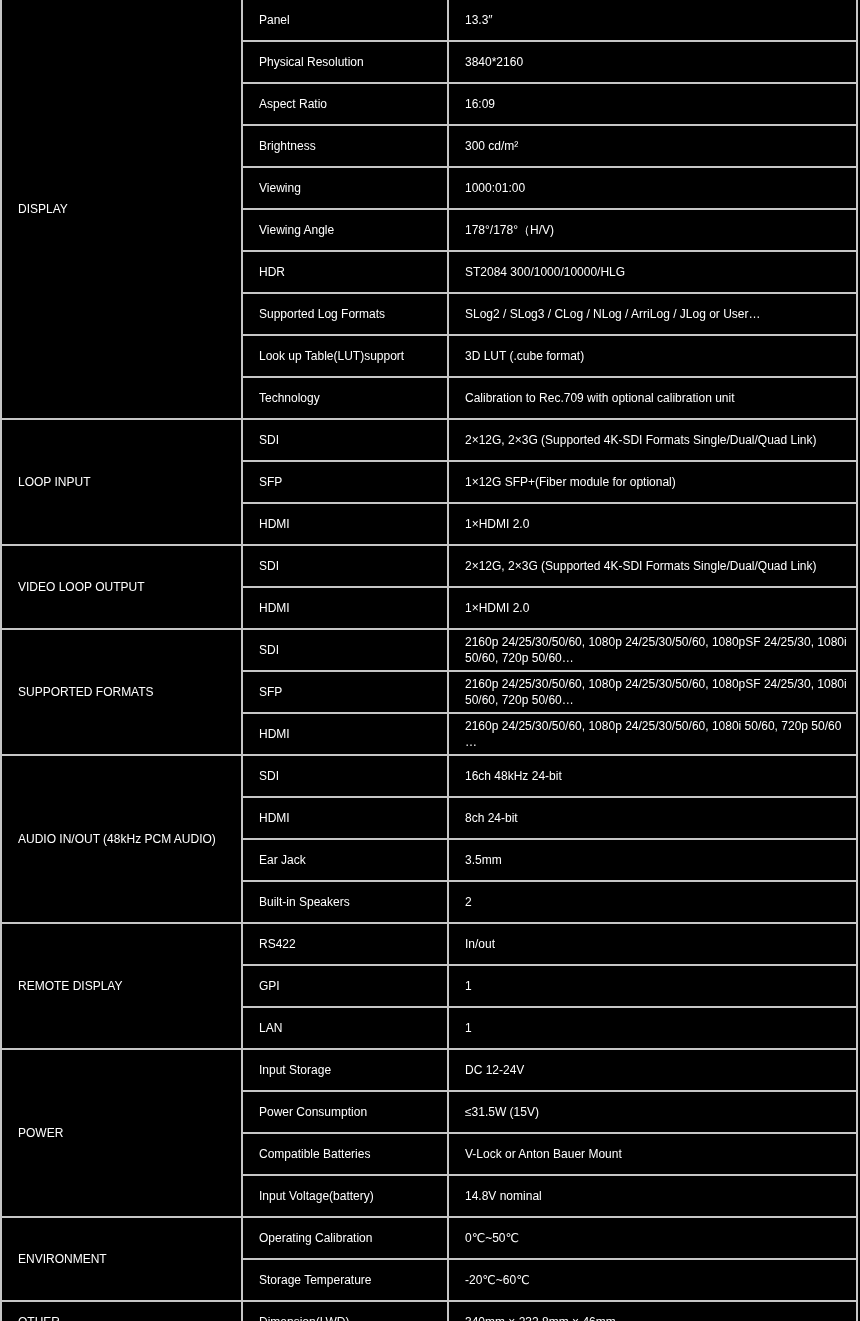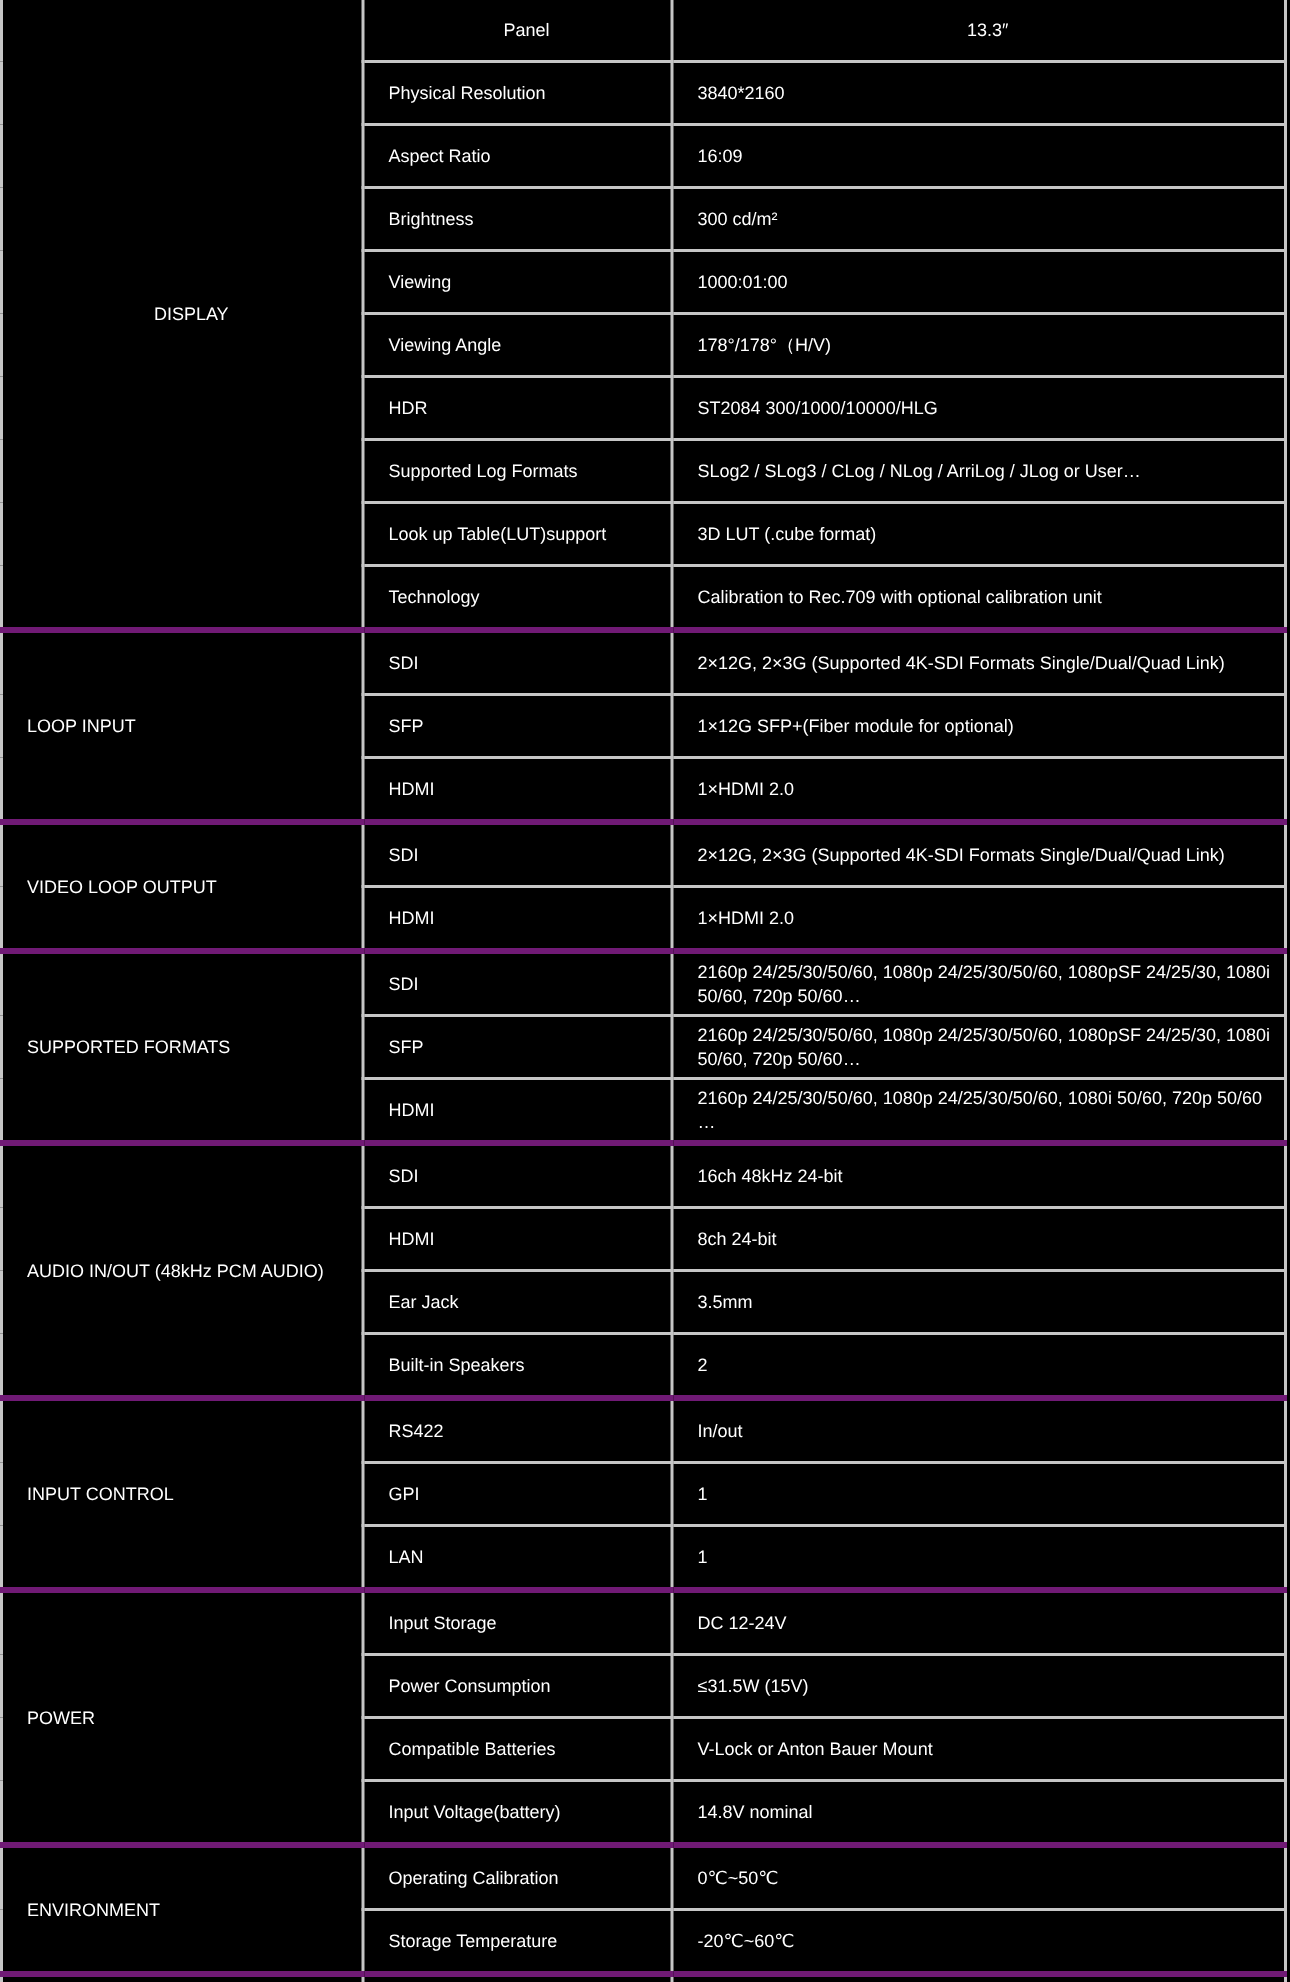--- a/index.html
+++ b/index.html
@@ -43,26 +43,25 @@
   td.lbl {
     padding-left: 21px;
   }
   td.val {
     padding-left: 16px;
     padding-right: 4px;
     border-radius: 19px;
   }
   
   tr.gstart td {
-    border-top: 4px solid #701a75;
+    border-top: 2px solid #701a75;
   }
   
   tr.first td {
     border-top: none;
-    text-align: center;
   }
 </style>
 </head>
 <body>
 
 <div class="spec-wrap">
 <table class="spec">
   <colgroup>
     <col style="width:241px">
     <col style="width:206px">
@@ -162,21 +161,21 @@
     <tr>
       <td class="lbl">Ear Jack</td>
       <td class="val">3.5mm</td>
     </tr>
     <tr>
       <td class="lbl">Built-in Speakers</td>
       <td class="val">2</td>
     </tr>
 
     <tr class="gstart">
-      <td class="cat" rowspan="3">INPUT CONTROL</td>
+      <td class="cat" rowspan="3">REMOTE DISPLAY</td>
       <td class="lbl">RS422</td>
       <td class="val">In/out</td>
     </tr>
     <tr>
       <td class="lbl">GPI</td>
       <td class="val">1</td>
     </tr>
     <tr>
       <td class="lbl">LAN</td>
       <td class="val">1</td>

